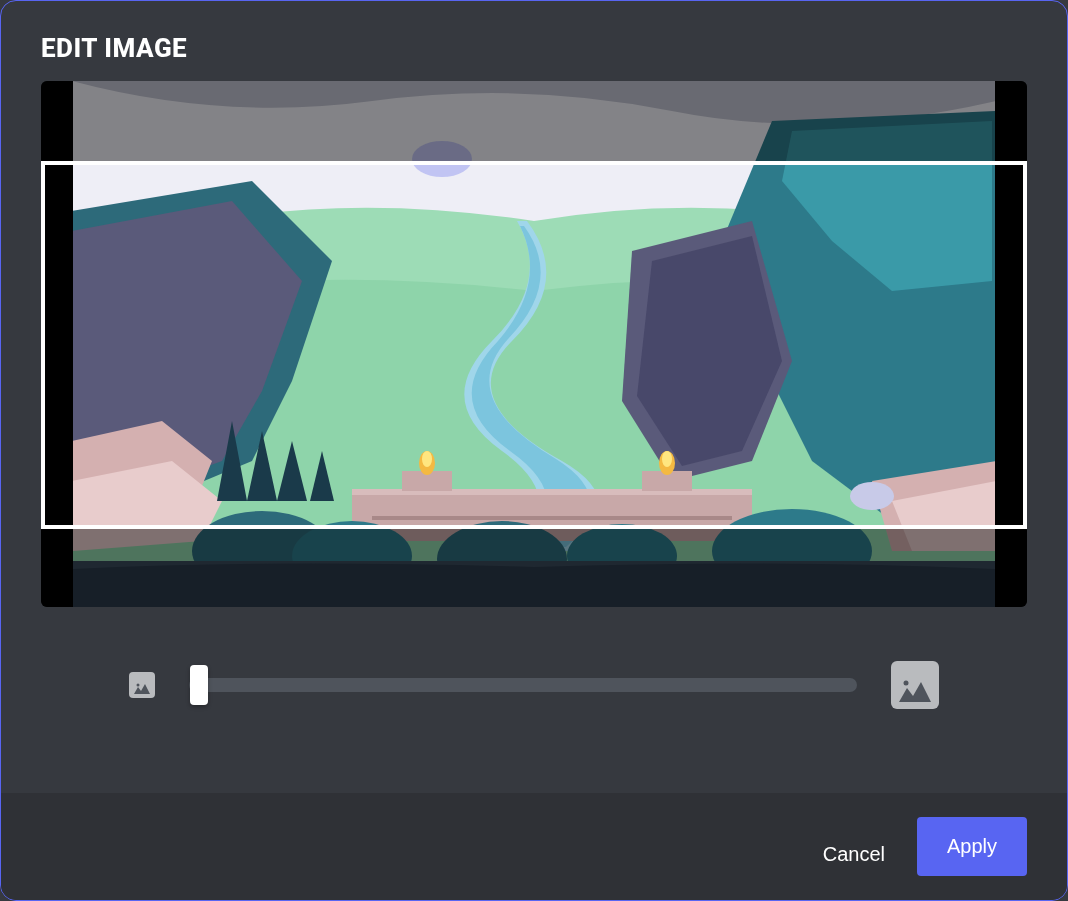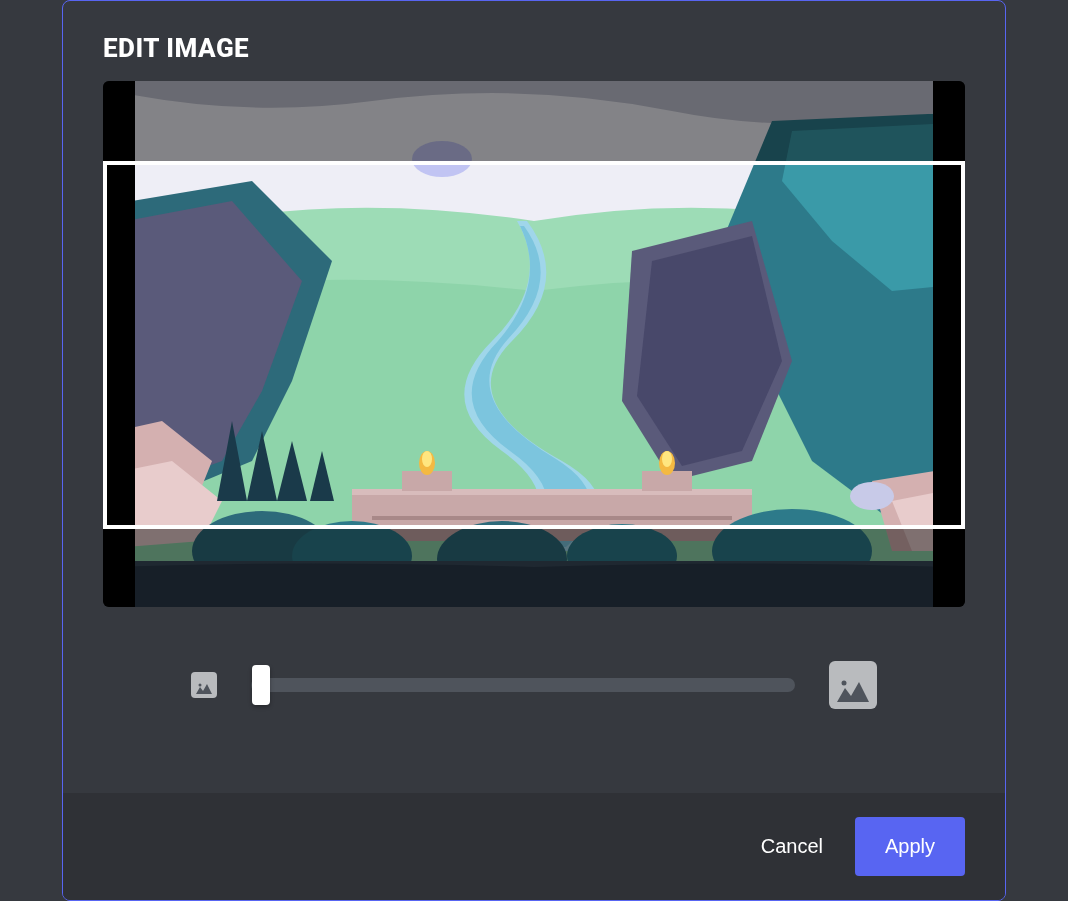--- a/index.html
+++ b/index.html
@@ -9,25 +9,25 @@
     }
     body {
       font-family: -apple-system, BlinkMacSystemFont, "Segoe UI", Roboto, Helvetica, Arial, sans-serif;
       background: #36393f;
       display: flex;
       align-items: center;
       justify-content: center;
       min-height: 100vh;
     }
     .modal {
-      width: 944px;
+      width: 1068px;
       height: 901px;
       background: #36393f;
       border: 1px solid #5865f2;
-      border-radius: 8px;
+      border-radius: 16px;
       display: flex;
       flex-direction: column;
       overflow: hidden;
     }
     .modal-header {
       padding: 32px 40px 18px 40px;
     }
     .modal-title {
       color: #ffffff;
       font-size: 26px;
@@ -127,21 +127,21 @@
       box-shadow: 0 2px 4px rgba(0,0,0,0.3);
       cursor: grab;
       top: 50%;
       transform: translateY(-50%);
     }
     .modal-footer {
       background: #2f3136;
       padding: 24px 40px;
       display: flex;
       justify-content: flex-end;
-      align-items: center;
+      align-items: flex-end;
       gap: 28px;
     }
     .btn-cancel {
       background: transparent;
       border: none;
       color: #ffffff;
       font-size: 20px;
       font-weight: 500;
       cursor: pointer;
       padding: 10px 4px;

